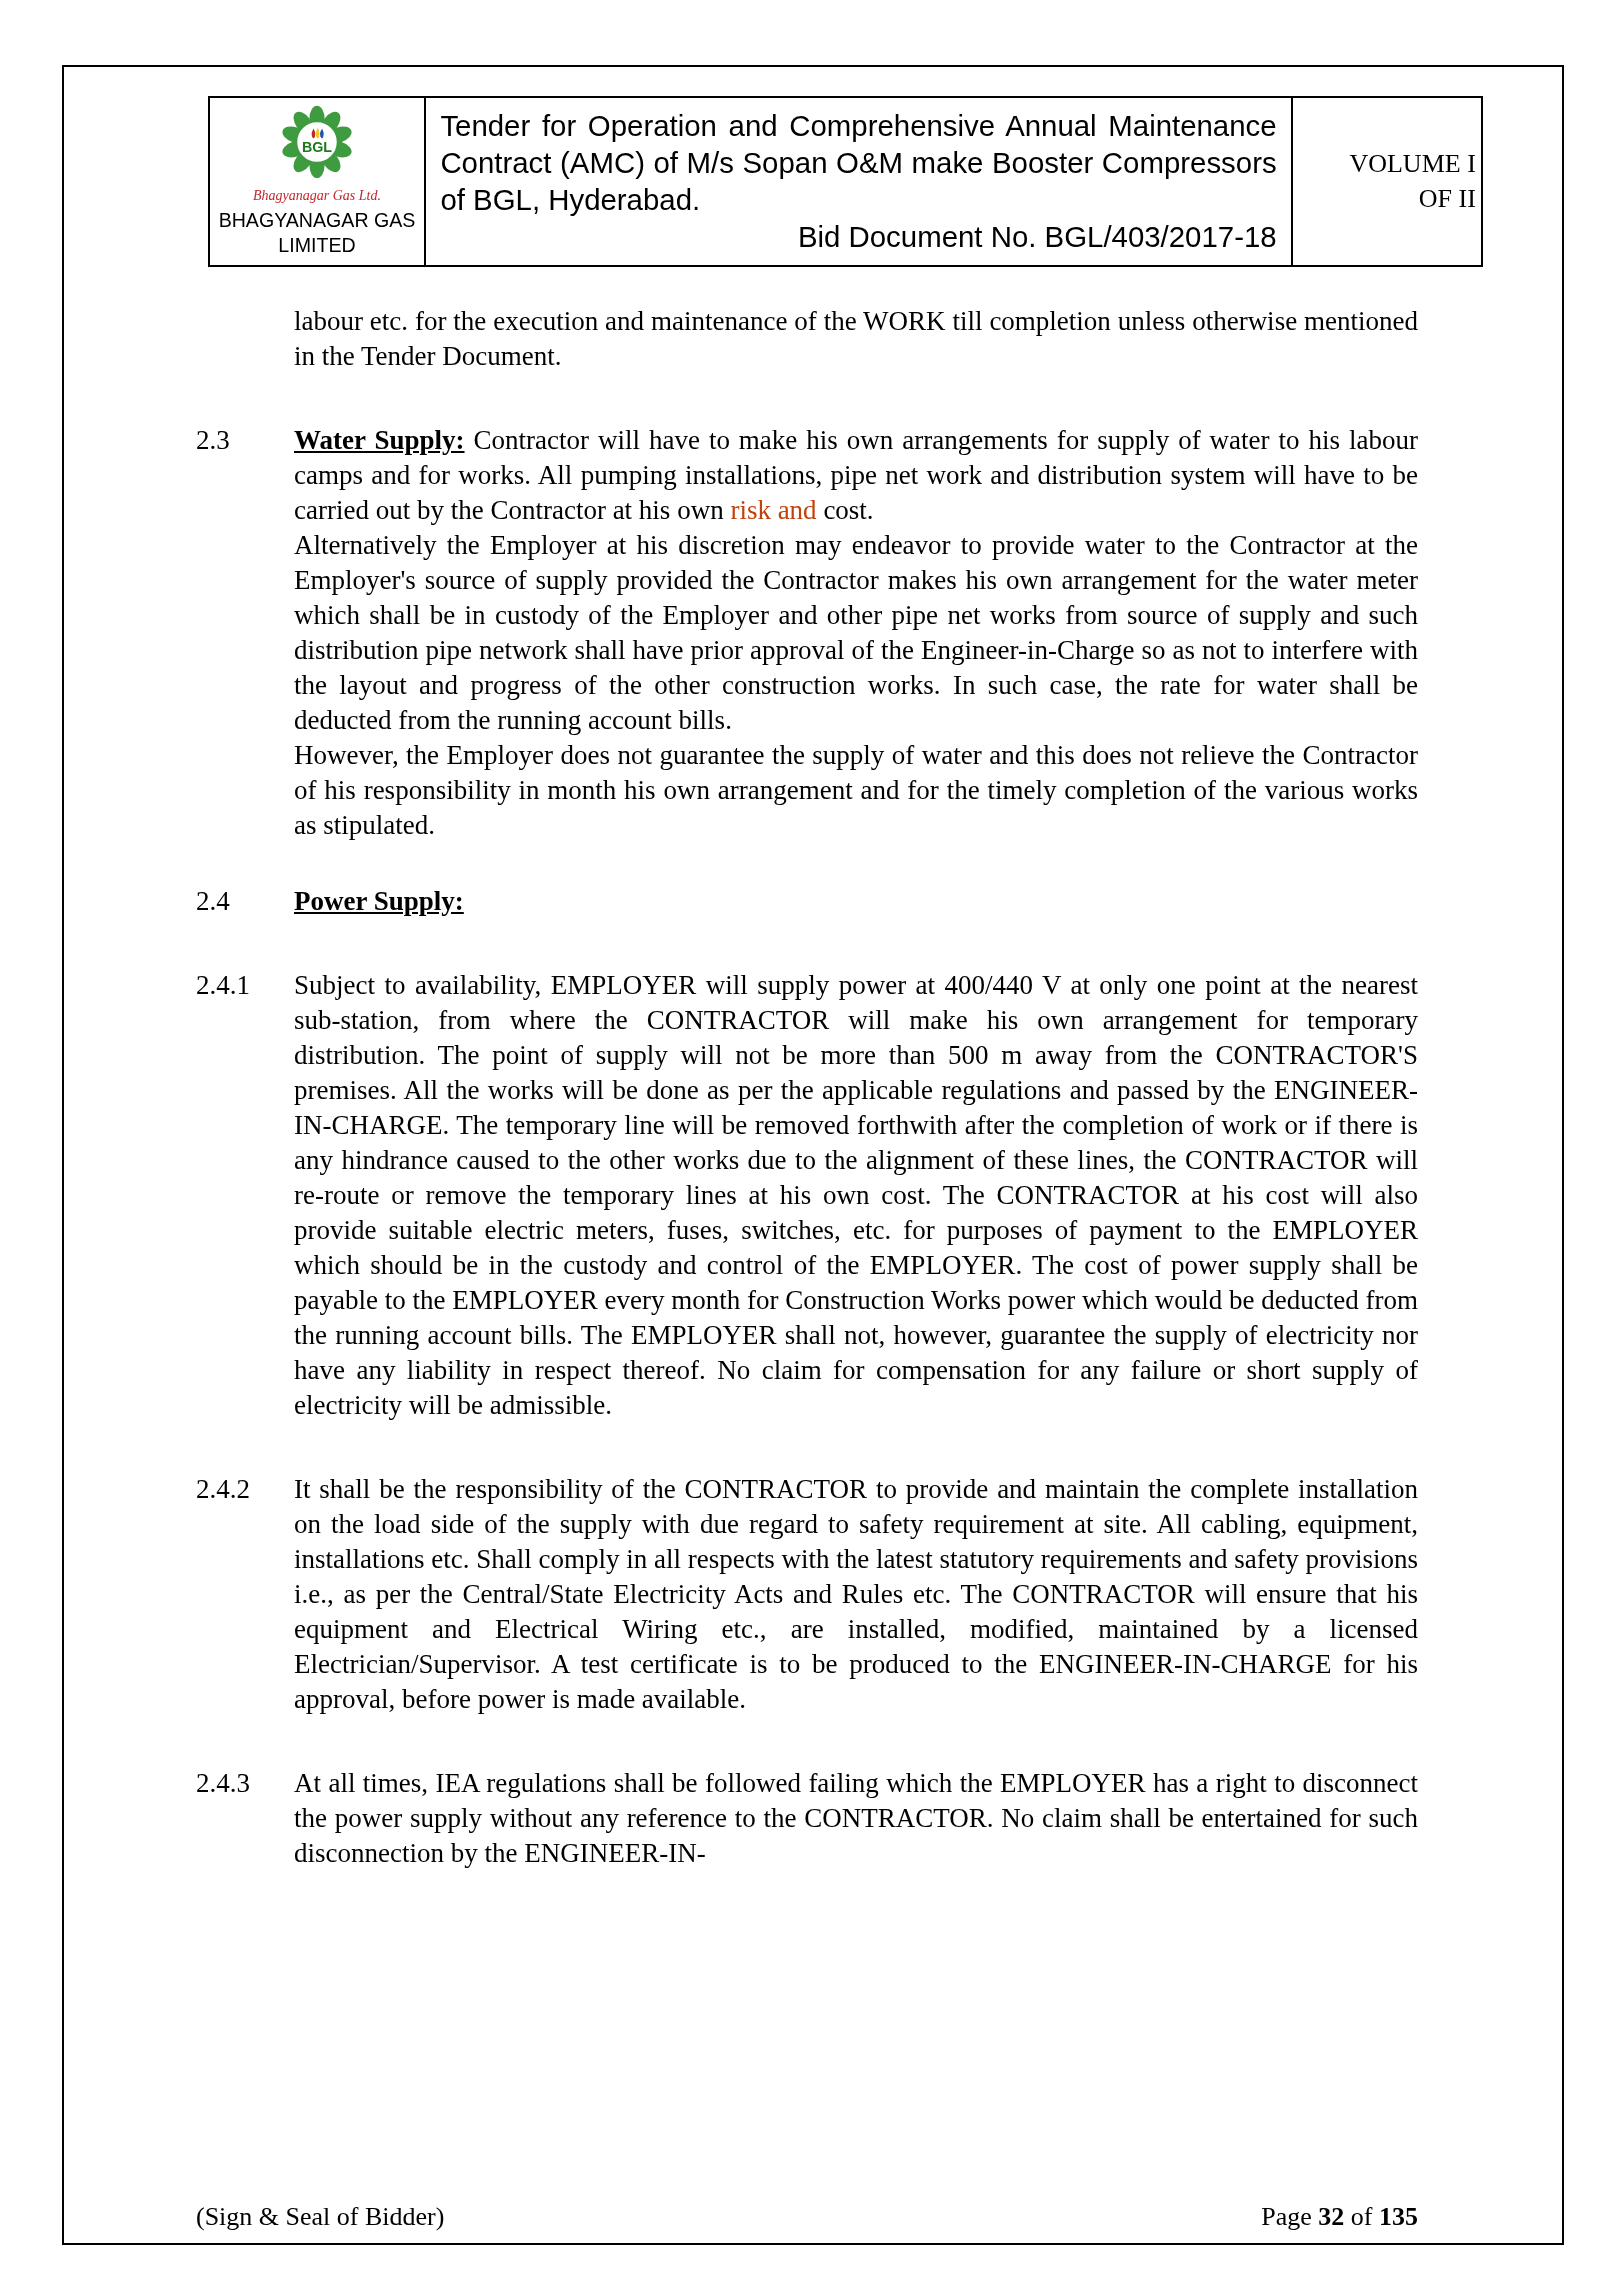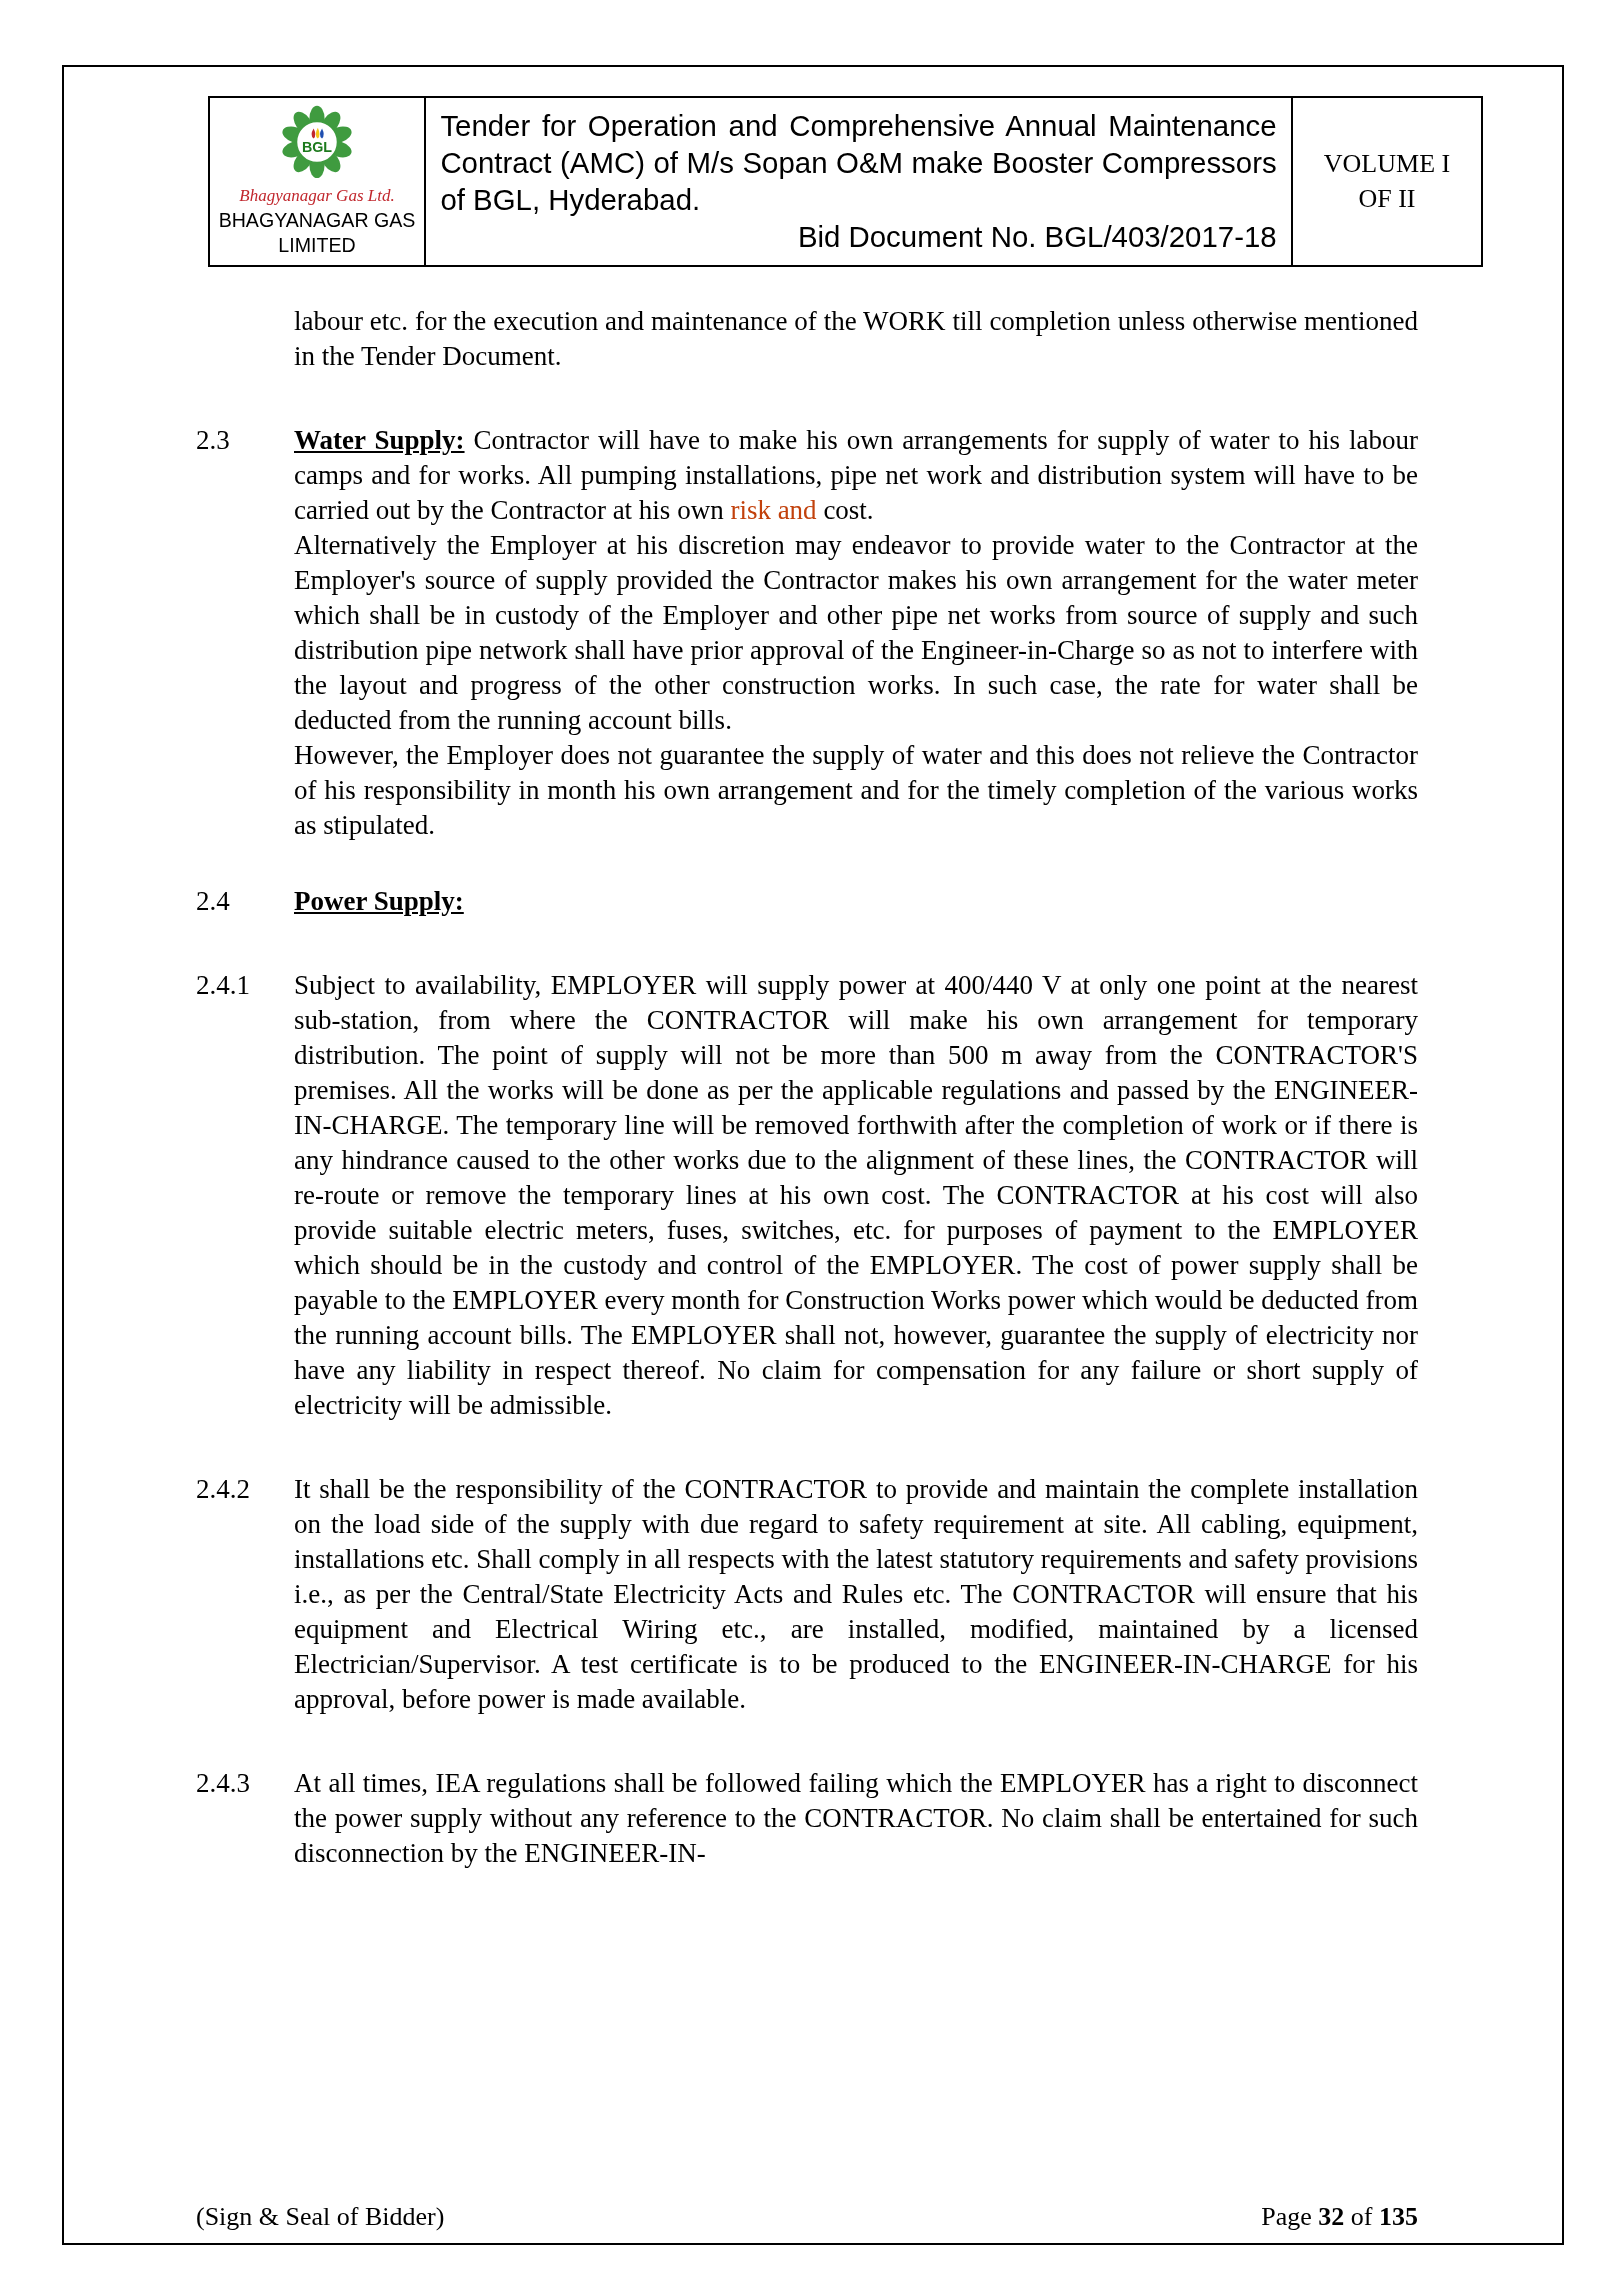--- a/index.html
+++ b/index.html
@@ -26,26 +26,26 @@
   .header-table td { border: 2px solid #000; vertical-align: middle; }
   .cell-logo  { width: 216px; text-align: center; padding: 6.5px 3.9px; }
   .cell-title {
     width: 867px; padding: 9.2px 14.4px;
     font-family: "Liberation Sans", sans-serif;
     font-size: 29.4px; line-height: 37px;
   }
   .doc-title { text-align: justify; }
   .doc-no    { text-align: right; }
   .cell-volume {
-    width: 190px; text-align: center;
+    width: 190px; text-align: right;
     font-size: 26px; line-height: 35px; padding: 6.5px 5.2px;
   }
   .logo-svg { width: 98px; height: 84px; display: block; margin: 0 auto; }
   .logo-caption {
-    color: #c1272d; font-size: 17px; font-style: italic;
+    color: #c1272d; font-size: 14px; font-style: italic;
     line-height: 14.4px; margin-top: 0px;
   }
   .org-name {
     font-family: "Liberation Sans", sans-serif;
     font-size: 19.6px; line-height: 25px; margin-top: 5.2px;
   }
   
   .content {
     position: absolute; left: 196px; top: 304px; width: 1222px;
     font-size: 27px; line-height: 35px;

